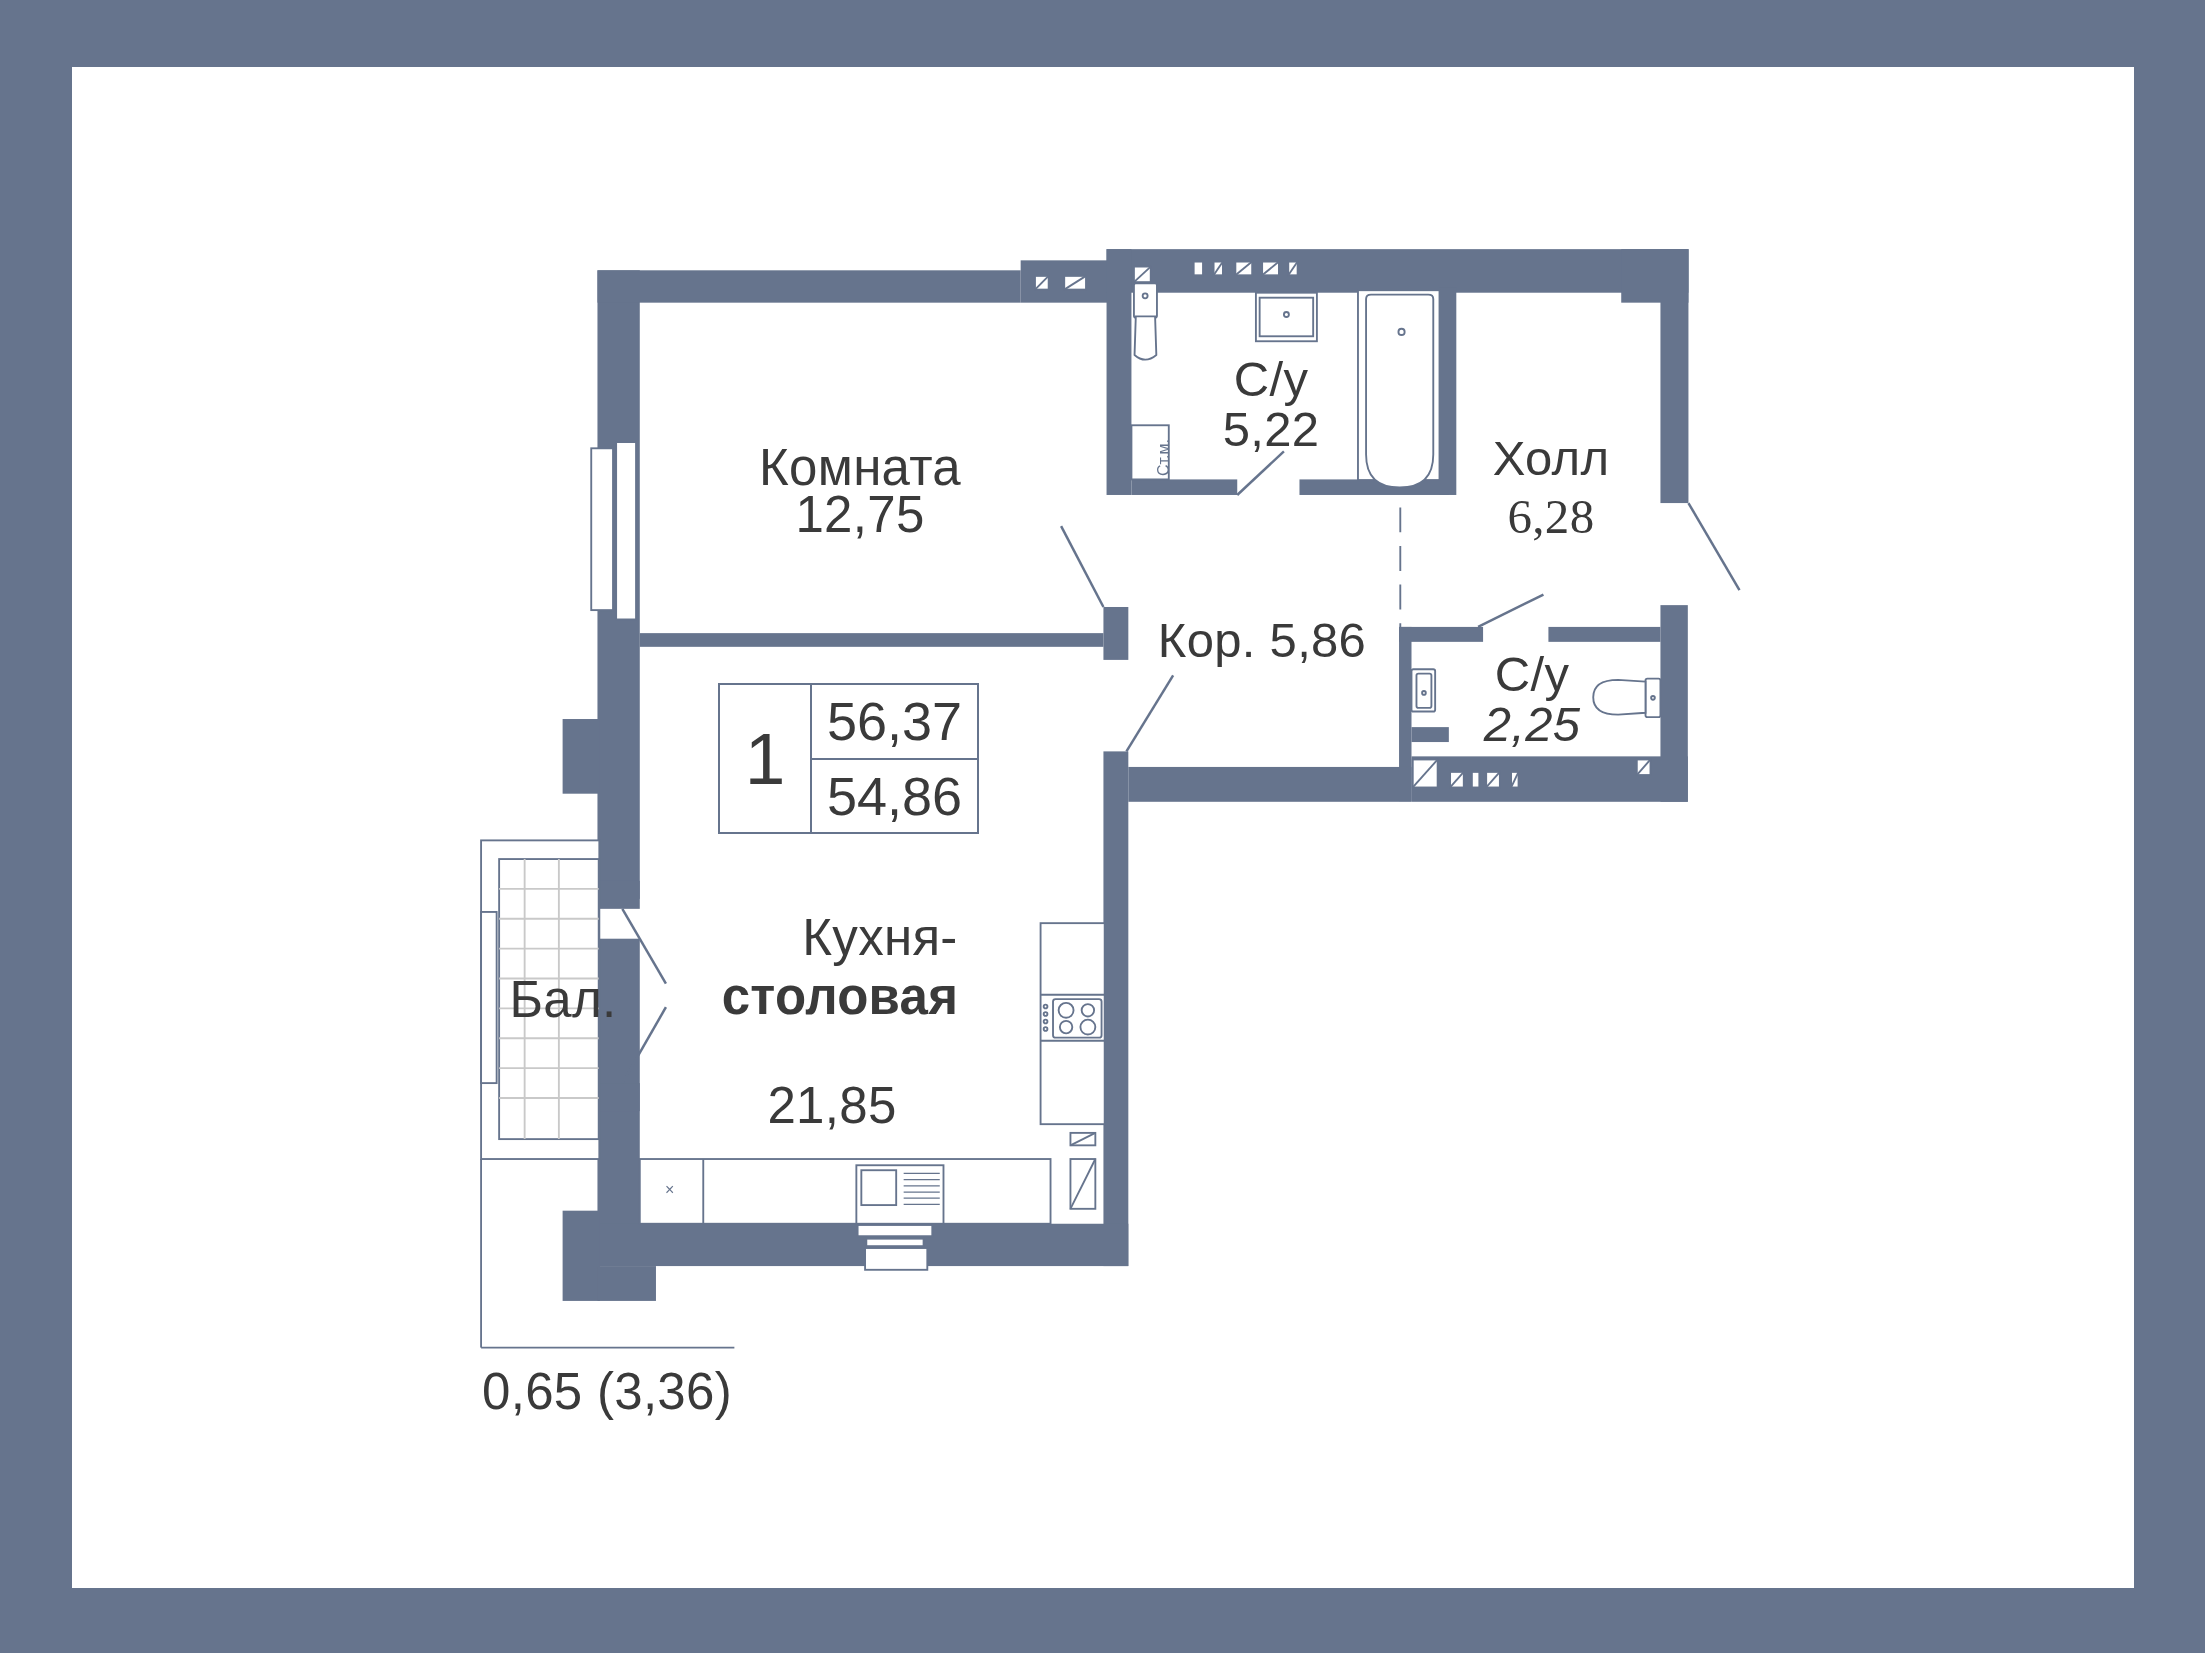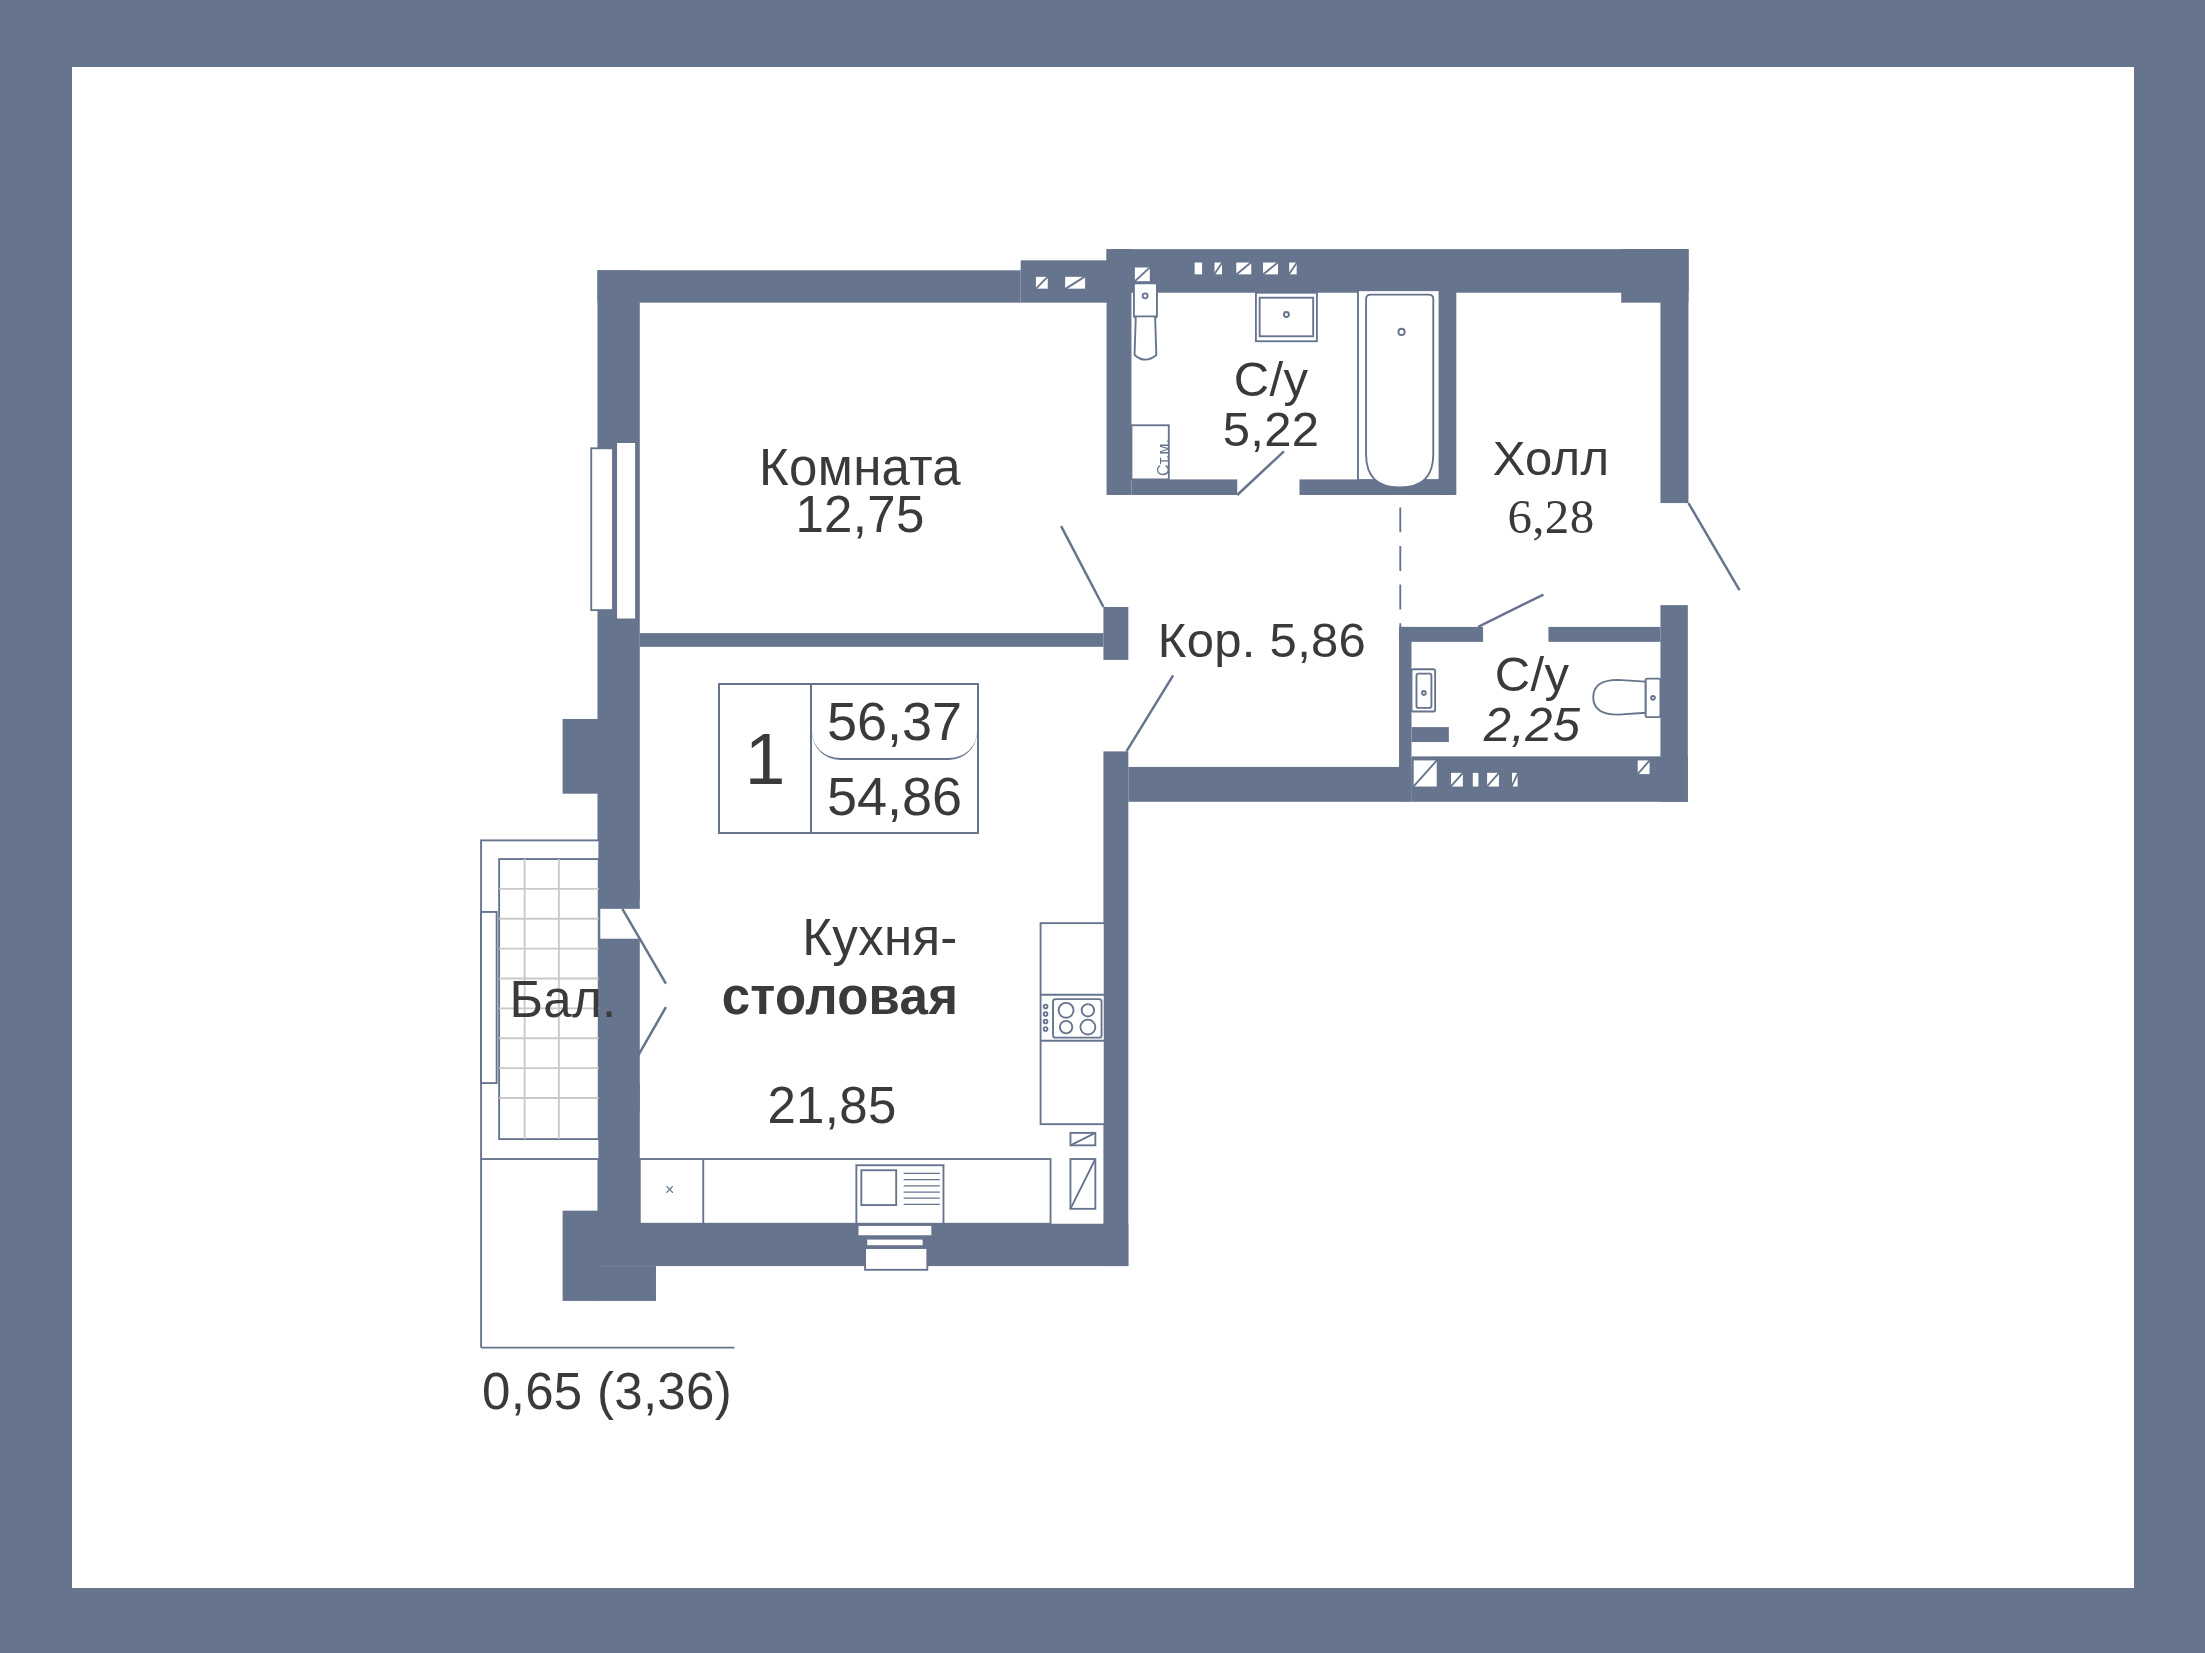--- a/index.html
+++ b/index.html
@@ -5,21 +5,21 @@
   html, body { margin: 0; padding: 0; }
   body { width: 2205px; height: 1654px; background: #66748d; overflow: hidden; position: relative; font-family: "Liberation Sans", "DejaVu Sans", sans-serif; }
   .sheet { position: absolute; left: 72px; top: 67px; width: 2062px; height: 1521px; background: #ffffff; }
   svg.plan { position: absolute; left: 0; top: 0; width: 2205px; height: 1654px; }
   .lbl { position: absolute; color: #3a3a3a; font-size: 51px; line-height: 1; text-align: center; white-space: nowrap; transform: translateX(-50%); letter-spacing: 0.3px; }
   .lbl.small { font-size: 49px; }
   .summary { position: absolute; left: 718px; top: 683px; width: 261px; height: 151px; border: 2.5px solid #66748d; box-sizing: border-box; display: flex; background: #fff; }
   .summary .rooms { width: 90px; border-right: 2.5px solid #66748d; display: flex; align-items: center; justify-content: center; font-size: 73px; color: #3a3a3a; }
   .summary .areas { flex: 1; display: flex; flex-direction: column; }
   .summary .areas div { flex: 1; display: flex; align-items: center; justify-content: center; font-size: 54px; color: #3a3a3a; }
-  .summary .areas div:first-child { border-bottom: 2.5px solid #66748d; border-radius: 28px; }
+  .summary .areas div:first-child { border-bottom: 2.5px solid #66748d; }
   .stm { position: absolute; left: 1159px; top: 443px; font-size: 16px; color: #66748d; transform: rotate(-90deg); transform-origin: left top; }
 </style>
 </head>
 <body>
 
 <div class="sheet"></div>
 
 <svg class="plan" viewBox="0 0 3543 2657" xmlns="http://www.w3.org/2000/svg">
   <g fill="#66748d">
 

